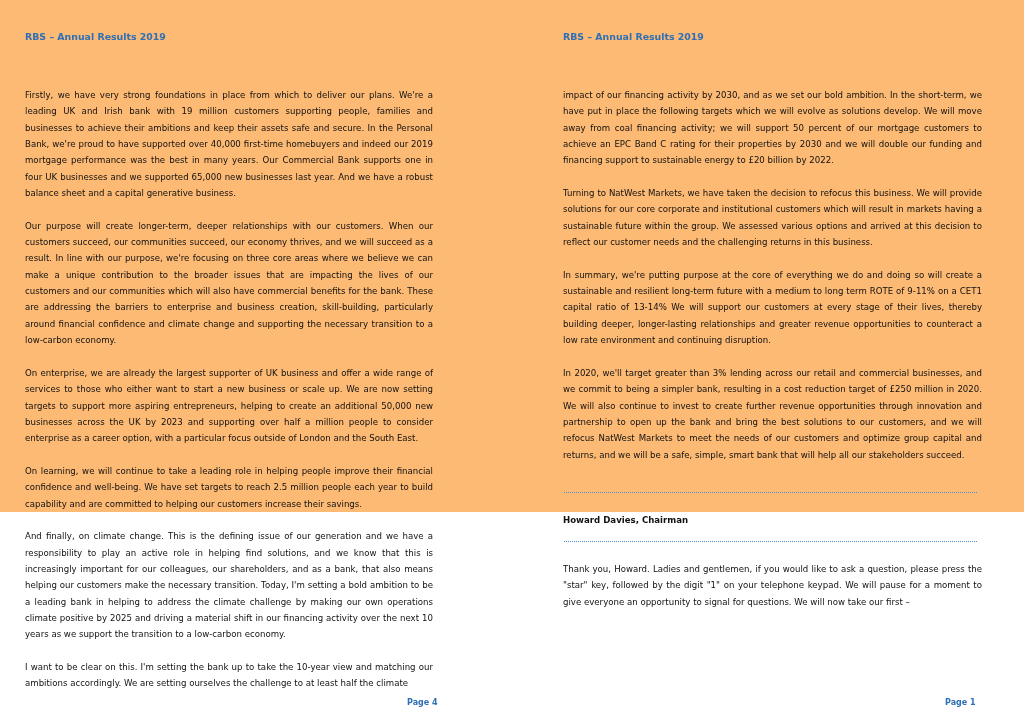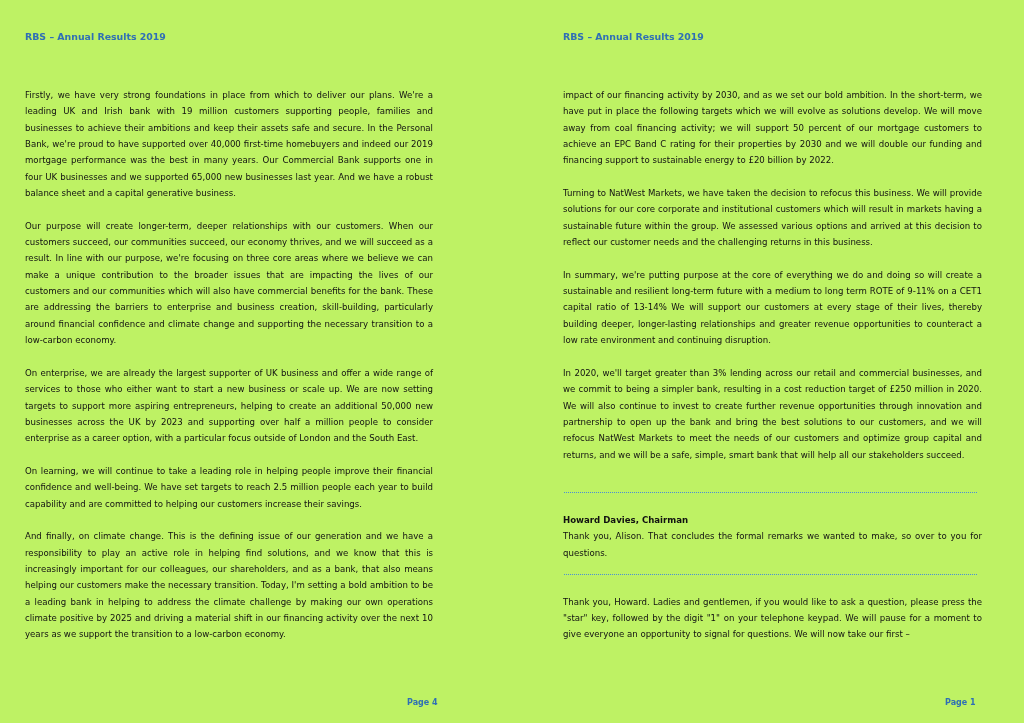--- a/index.html
+++ b/index.html
@@ -1,18 +1,18 @@
 <!DOCTYPE html>
 <html><head>
 <meta charset="utf-8">
 <style>
   html, body { margin: 0; padding: 0; background: #ffffff; }
   body { width: 1024px; height: 723px; position: relative; overflow: hidden;
          font-family: "DejaVu Sans", sans-serif; color: #111111; }
-  .page { position: absolute; top: 0; height: 723px; background: #bef264; }
+  .page { position: absolute; top: 0; height: 512px; background: #fdba74; }
   .page-left { left: 0; width: 512px; }
   .page-right { left: 512px; width: 512px; }
   .header { position: absolute; top: 31px; font-size: 9.4px; font-weight: bold;
             color: #2f6fb5; letter-spacing: 0; white-space: nowrap; }
   .page-left .header { left: 25px; }
   .page-right .header { left: 51px; }
   .body { position: absolute; top: 68px; font-size: 8.6px; line-height: 16.35px; margin-top: 19px; }
   .page-left .body { left: 25px; width: 408px; }
   .page-right .body { left: 51px; width: 419px; }
   .para { margin: 0 0 16.35px 0; text-align: justify; text-align-last: left; }
@@ -31,36 +31,36 @@
 <body>
 
 <div class="page page-left">
   <div class="header">RBS – Annual Results 2019</div>
   <div class="body">
     <p class="para">Firstly, we have very strong foundations in place from which to deliver our plans. We're a leading UK and Irish bank with 19 million customers supporting people, families and businesses to achieve their ambitions and keep their assets safe and secure. In the Personal Bank, we're proud to have supported over 40,000 first-time homebuyers and indeed our 2019 mortgage performance was the best in many years. Our Commercial Bank supports one in four UK businesses and we supported 65,000 new businesses last year. And we have a robust balance sheet and a capital generative business.</p>
     <p class="para">Our purpose will create longer-term, deeper relationships with our customers. When our customers succeed, our communities succeed, our economy thrives, and we will succeed as a result. In line with our purpose, we're focusing on three core areas where we believe we can make a unique contribution to the broader issues that are impacting the lives of our customers and our communities which will also have commercial benefits for the bank. These are addressing the barriers to enterprise and business creation, skill-building, particularly around financial confidence and climate change and supporting the necessary transition to a low-carbon economy.</p>
     <p class="para">On enterprise, we are already the largest supporter of UK business and offer a wide range of services to those who either want to start a new business or scale up. We are now setting targets to support more aspiring entrepreneurs, helping to create an additional 50,000 new businesses across the UK by 2023 and supporting over half a million people to consider enterprise as a career option, with a particular focus outside of London and the South East.</p>
     <p class="para">On learning, we will continue to take a leading role in helping people improve their financial confidence and well-being. We have set targets to reach 2.5 million people each year to build capability and are committed to helping our customers increase their savings.</p>
     <p class="para">And finally, on climate change. This is the defining issue of our generation and we have a responsibility to play an active role in helping find solutions, and we know that this is increasingly important for our colleagues, our shareholders, and as a bank, that also means helping our customers make the necessary transition. Today, I'm setting a bold ambition to be a leading bank in helping to address the climate challenge by making our own operations climate positive by 2025 and driving a material shift in our financing activity over the next 10 years as we support the transition to a low-carbon economy.</p>
+    <p class="para last">I want to be clear on this. I'm setting the bank up to take the 10-year view and matching our ambitions accordingly. We are setting ourselves the challenge to at least half the climate</p>
   </div>
   <div class="pagenum">Page 4</div>
 </div>
 
 <div class="page page-right">
   <div class="header">RBS – Annual Results 2019</div>
   <div class="body">
     <p class="para">impact of our financing activity by 2030, and as we set our bold ambition.  In the short-term, we have put in place the following targets which we will evolve as solutions develop. We will move away from coal financing activity; we will support 50 percent of our mortgage customers to achieve an EPC Band C rating for their properties by 2030 and we will double our funding and financing support to sustainable energy to £20 billion by 2022.</p>
     <p class="para">Turning to NatWest Markets, we have taken the decision to refocus this business. We will provide solutions for our core corporate and institutional customers which will result in markets having a sustainable future within the group. We assessed various options and arrived at this decision to reflect our customer needs and the challenging returns in this business.</p>
     <p class="para">In summary, we're putting purpose at the core of everything we do and doing so will create a sustainable and resilient long-term future with a medium to long term ROTE of 9-11%  on a CET1 capital ratio of 13-14%  We will support our customers at every stage of their lives, thereby building deeper, longer-lasting relationships and greater revenue opportunities to counteract a low rate environment and continuing disruption.</p>
     <p class="para last">In 2020, we'll target greater than 3% lending across our retail and commercial businesses, and we commit to being a simpler bank, resulting in a cost reduction target of £250 million in 2020. We will also continue to invest to create further revenue opportunities through innovation and partnership to open up the bank and bring the best solutions to our customers, and we will refocus NatWest Markets to meet the needs of our customers and optimize group capital and returns, and we will be a safe, simple, smart bank that will help all our stakeholders succeed.</p>
     <div class="spacer"></div>
     <div class="dots"></div>
     <div>
       <p class="speaker">Howard Davies, Chairman</p>
-      <p class="speech">Thank you, Alison. That concludes the formal remarks we wanted to make, so over to you for questions.</p>
     </div>
     <div class="spacer" style="height:0"></div>
     <div class="dots"></div>
     <div>
       <p class="speech">Thank you, Howard. Ladies and gentlemen, if you would like to ask a question, please press the "star" key, followed by the digit "1" on your telephone keypad. We will pause for a moment to give everyone an opportunity to signal for questions. We will now take our first –</p>
     </div>
   </div>
   <div class="pagenum">Page 1</div>
 </div>
 

